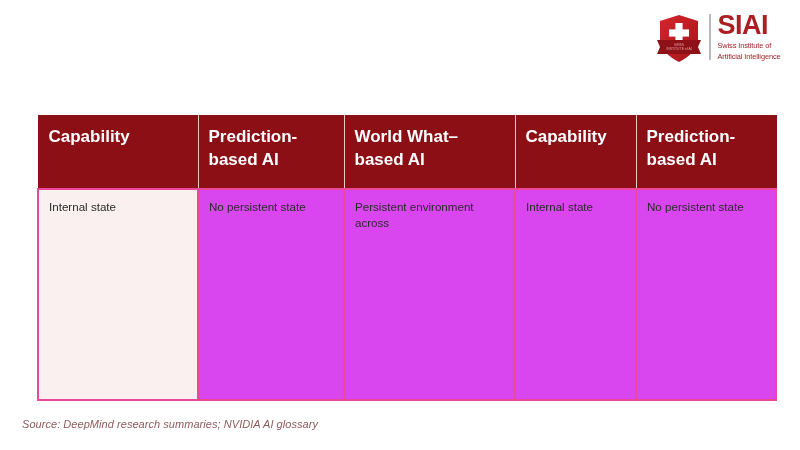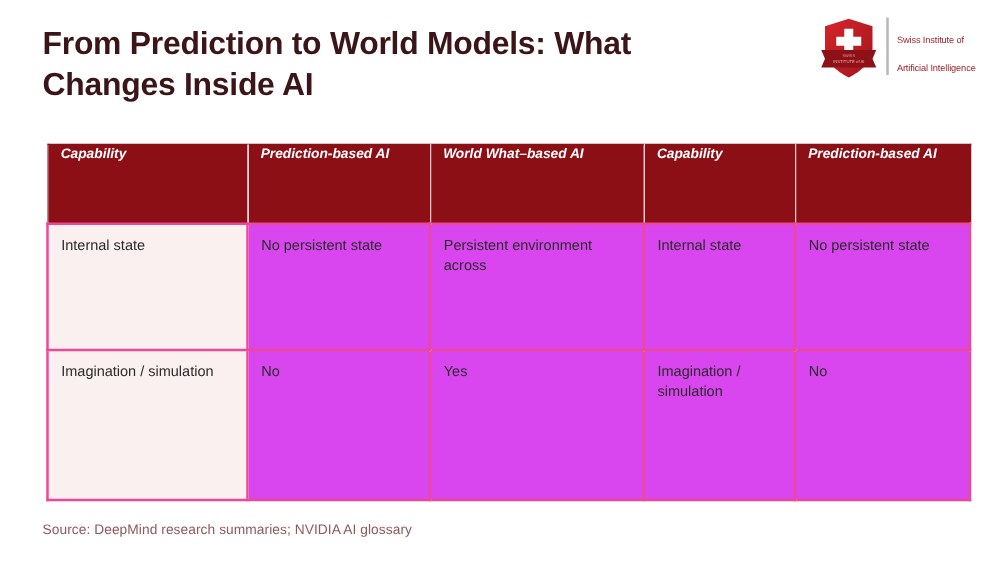--- a/index.html
+++ b/index.html
@@ -68,21 +68,21 @@
     font-weight: bold;
     line-height: 0.96;
     color: #AB1E23;
     letter-spacing: -0.5px;
   }
   .logo-sub {
     font-size: 7.4px;
     line-height: 1.22;
     color: #9E2329;
     letter-spacing: -0.1px;
-    margin-top: 14px;
+    margin-top: 2px;
   }
 
   
   .table-wrap {
     position: absolute;
     left: 37px;
     top: 115px;
     width: 738px;
     height: 286px;
   }
@@ -95,28 +95,27 @@
   table.cmp th, table.cmp td {
     vertical-align: top;
     text-align: left;
     padding: 9px 10px 6px 10px;
     border: 2px solid #ec4899;
     overflow: hidden;
   }
   table.cmp thead th {
     background: #8C0F16;
     color: #ffffff;
-    font-size: 11px;
+    font-size: 17px;
     font-weight: bold;
     line-height: 1.34;
     border: 1px solid #8C0F16;
     border-right-color: #e8c9cb;
     height: 56px;
-    padding-top: 0;
-    font-style: italic;
+    padding-top: 10px;
   }
   table.cmp thead th:last-child { border-right-color: #8C0F16; }
   table.cmp tbody td {
     background: #d946ef;
     color: #2B2B2B;
     font-size: 11.6px;
     line-height: 1.42;
     font-weight: normal;
   }
   table.cmp tbody td.firstcol {
@@ -130,33 +129,33 @@
   col.c4 { width: 140px; }
 
   tr.r0 { height: 52px; }
   tr.r1 { height: 64px; }
   tr.r2 { height: 62px; }
   tr.r3 { height: 52px; }
 
   
   .source {
     position: absolute;
-    left: 34px;
+    left: 22px;
     top: 418px;
     font-size: 11px;
     color: #8F5A5C;
     letter-spacing: 0.05px;
+    font-style: italic;
   }
 </style>
 </head>
 <body>
 
 <div class="header">
 
-  <div class="title">From Prediction to World Models: What Changes Inside AI</div>
 
   <div class="logo">
 
     <div class="logo-shield">
       <svg width="48" height="52" viewBox="0 0 48 52" xmlns="http://www.w3.org/2000/svg">
         <defs>
           <linearGradient id="shg" x1="0" y1="0" x2="1" y2="1">
             <stop offset="0%" stop-color="#D6242B"></stop>
             <stop offset="100%" stop-color="#A3151B"></stop>
           </linearGradient>
@@ -166,20 +165,21 @@
         <rect x="14" y="16.4" width="20" height="7.2" fill="#ffffff"></rect>
         <path d="M2 27 L46 27 L43 34 L46 41 L2 41 L5 34 Z" fill="#8E1117"></path>
         <text x="24" y="32.6" font-family="'Liberation Sans', sans-serif" font-size="3.1" fill="#E8A2A5" text-anchor="middle">SWISS</text>
         <text x="24" y="37" font-family="'Liberation Sans', sans-serif" font-size="3.4" fill="#E8A2A5" text-anchor="middle">INSTITUTE of AI</text>
       </svg>
     </div>
 
     <div class="logo-divider"></div>
 
     <div class="logo-text">
+      <div class="logo-siai">SIAI</div>
       <div class="logo-sub">Swiss Institute of</div>
       <div class="logo-sub">Artificial Intelligence</div>
     </div>
 
   </div>
 </div>
 
 <div class="table-wrap">
   <table class="cmp">
     <colgroup>
@@ -199,24 +199,17 @@
       </tr>
     </thead>
     <tbody>
       <tr class="r0">
         <td class="firstcol">Internal state</td>
         <td>No persistent state</td>
         <td>Persistent environment across</td>
         <td>Internal state</td>
         <td>No persistent state</td>
       </tr>
-      <tr class="r2">
-        <td class="firstcol">Imagination / simulation</td>
-        <td>No</td>
-        <td>Yes</td>
-        <td>Imagination / simulation</td>
-        <td>No</td>
-      </tr>
     </tbody>
   </table>
 </div>
 
 <div class="source">Source: DeepMind research summaries; NVIDIA AI glossary</div>
 
 </body></html>

